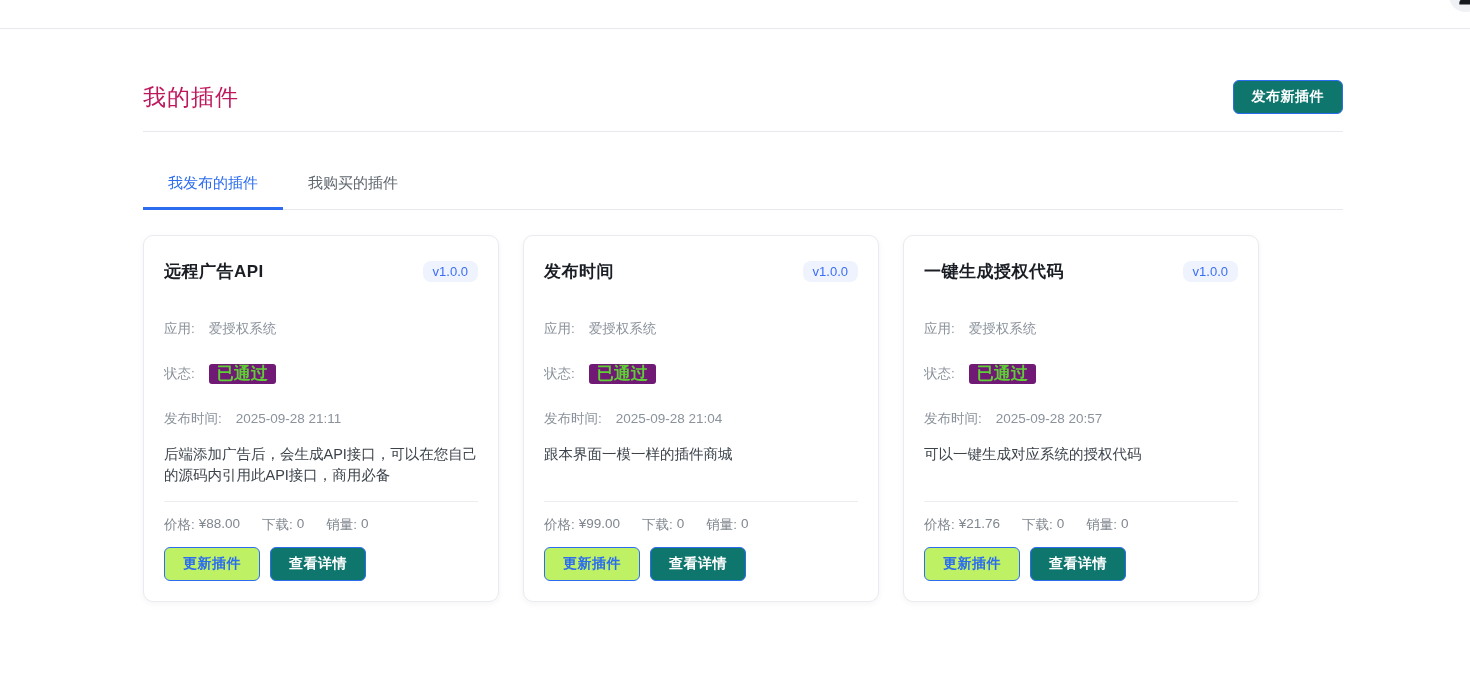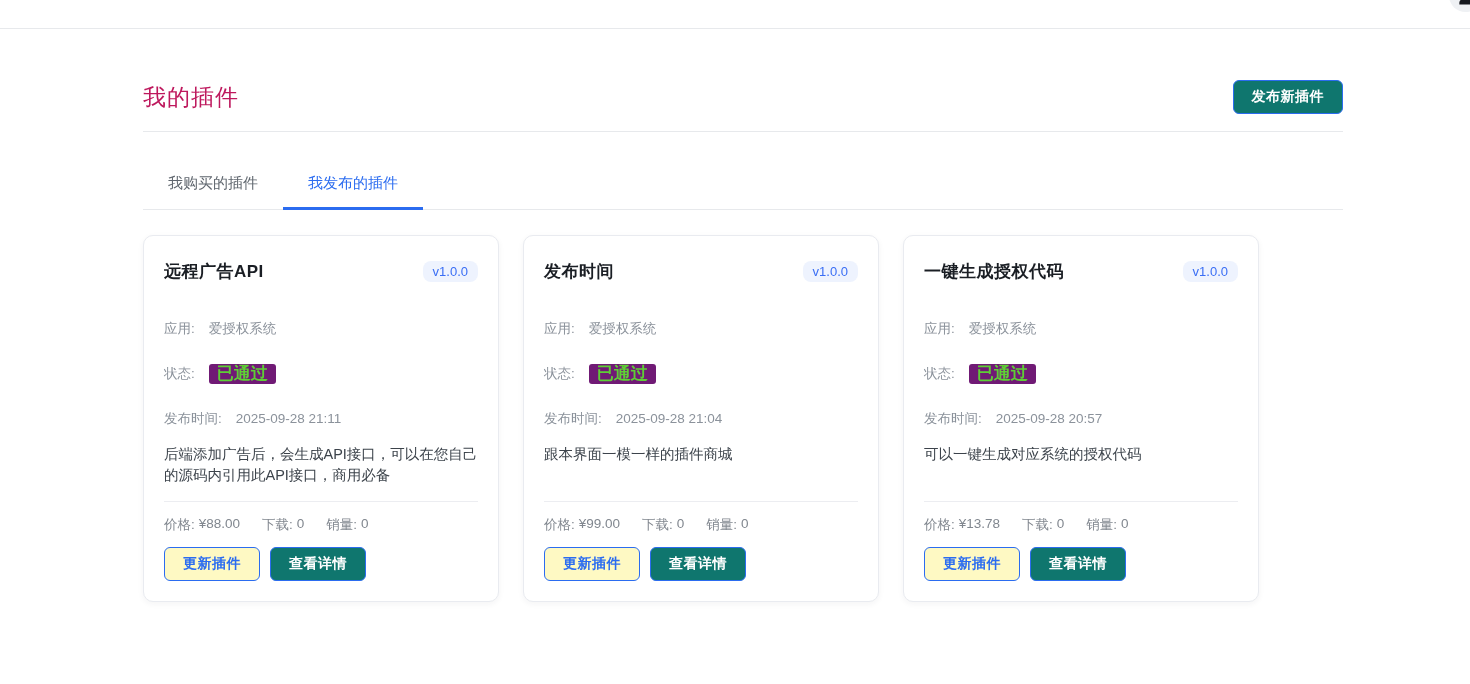--- a/index.html
+++ b/index.html
@@ -51,21 +51,21 @@
     padding: 0 18px;
     border-radius: 6px;
     font-size: 14px;
     font-weight: 600;
     font-family: inherit;
     cursor: pointer;
     border: 1px solid transparent;
     letter-spacing: 0.5px;
   }
   .btn.solid { background: #0f766e; color: #ffffff; border-color: #2b6cf0; }
-  .btn.outline { background: #fef9c3; color: #2b6cf0; border-color: #2b6cf0; }
+  .btn.outline { background: #bef264; color: #2b6cf0; border-color: #2b6cf0; }
 
   .header-divider {
     margin-top: 17px;
     border-bottom: 1px solid #e7e9ec;
   }
 
   
   .tabs {
     margin-top: 30px;
     display: flex;
@@ -178,22 +178,22 @@
 <div class="container">
 
   <div class="page-header">
     <h1 class="page-title">我的插件</h1>
     <button class="btn solid">发布新插件</button>
   </div>
 
   <div class="header-divider"></div>
 
   <div class="tabs">
+    <div class="tab active">我发布的插件</div>
     <div class="tab">我购买的插件</div>
-    <div class="tab active">我发布的插件</div>
   </div>
 
   <div class="cards">
 
     <div class="card">
       <div class="card-head">
         <div class="card-title">远程广告API</div>
         <div class="version-badge">v1.0.0</div>
       </div>
       <div class="meta">
@@ -290,21 +290,21 @@
         <div class="meta-line">
           <span>发布时间:</span>
           <span>2025-09-28 20:57</span>
         </div>
       </div>
       <div class="desc">可以一键生成对应系统的授权代码</div>
       <div class="card-divider"></div>
       <div class="stats">
         <span class="stat">
           <span>价格:</span>
-          <span>¥13.78</span>
+          <span>¥21.76</span>
         </span>
         <span class="stat">
           <span>下载:</span>
           <span>0</span>
         </span>
         <span class="stat">
           <span>销量:</span>
           <span>0</span>
         </span>
       </div>

